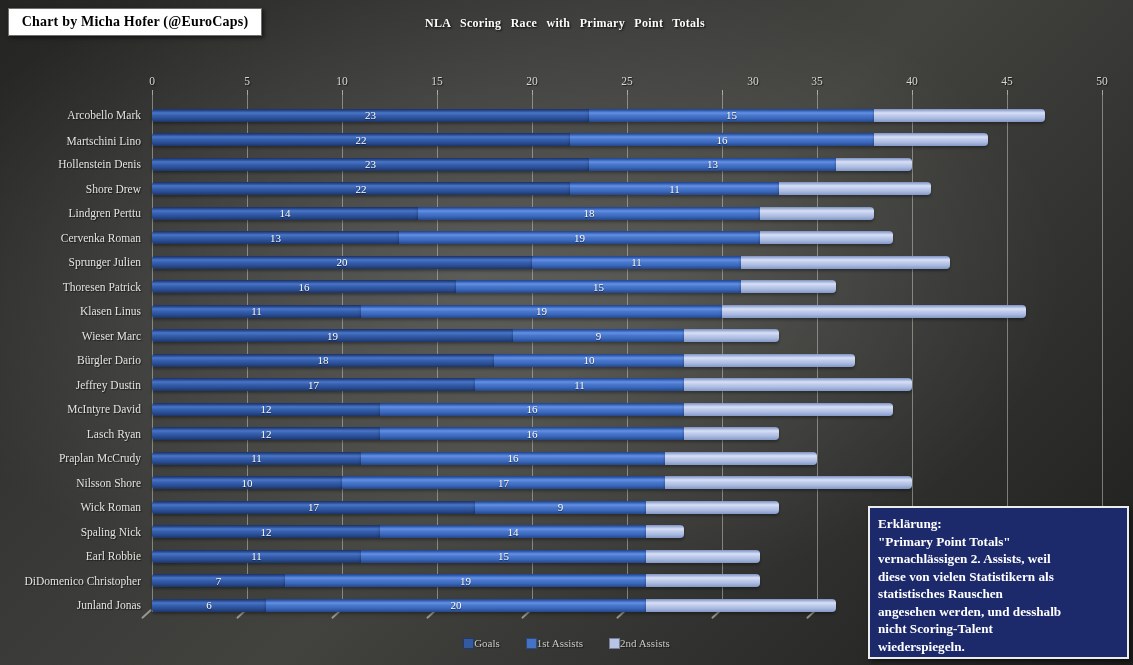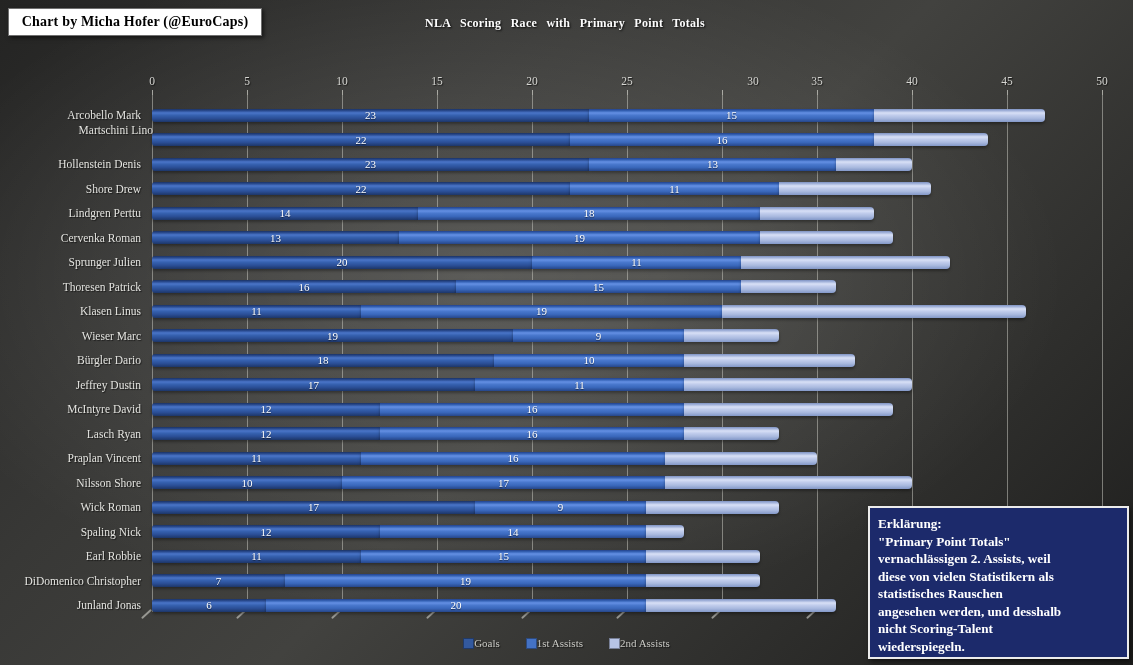--- a/index.html
+++ b/index.html
@@ -123,21 +123,21 @@
         <div class="plabel" style="top: 103px; height: 24.5px; line-height: 24.5px;">Arcobello Mark</div>
         <div class="seg g first" style="left: 152px; top: 108.75px; width: 437px; height: 13px;">
           <div class="seg-label">23</div>
         </div>
         <div class="seg a1" style="left: 589px; top: 108.75px; width: 285px; height: 13px;">
           <div class="seg-label">15</div>
         </div>
         <div class="seg a2" style="left: 874px; top: 108.75px; width: 171px; height: 13px;"></div>
       </div>
       <div>
-        <div class="plabel" style="top: 118px; height: 24.5px; line-height: 24.5px; padding-left: 12px;">Martschini Lino</div>
+        <div class="plabel" style="top: 129px; height: 24.5px; line-height: 24.5px;">Martschini Lino</div>
         <div class="seg g first" style="left: 152px; top: 133.25px; width: 418px; height: 13px;">
           <div class="seg-label">22</div>
         </div>
         <div class="seg a1" style="left: 570px; top: 133.25px; width: 304px; height: 13px;">
           <div class="seg-label">16</div>
         </div>
         <div class="seg a2" style="left: 874px; top: 133.25px; width: 114px; height: 13px;"></div>
       </div>
       <div>
         <div class="plabel" style="top: 152px; height: 24.5px; line-height: 24.5px;">Hollenstein Denis</div>
@@ -253,21 +253,21 @@
         <div class="plabel" style="top: 421.5px; height: 24.5px; line-height: 24.5px;">Lasch Ryan</div>
         <div class="seg g first" style="left: 152px; top: 427.25px; width: 228px; height: 13px;">
           <div class="seg-label">12</div>
         </div>
         <div class="seg a1" style="left: 380px; top: 427.25px; width: 304px; height: 13px;">
           <div class="seg-label">16</div>
         </div>
         <div class="seg a2" style="left: 684px; top: 427.25px; width: 95px; height: 13px;"></div>
       </div>
       <div>
-        <div class="plabel" style="top: 446px; height: 24.5px; line-height: 24.5px;">Praplan Vincent</div>
+        <div class="plabel" style="top: 446px; height: 24.5px; line-height: 24.5px;">Praplan McCrudy</div>
         <div class="seg g first" style="left: 152px; top: 451.75px; width: 209px; height: 13px;">
           <div class="seg-label">11</div>
         </div>
         <div class="seg a1" style="left: 361px; top: 451.75px; width: 304px; height: 13px;">
           <div class="seg-label">16</div>
         </div>
         <div class="seg a2" style="left: 665px; top: 451.75px; width: 152px; height: 13px;"></div>
       </div>
       <div>
         <div class="plabel" style="top: 470.5px; height: 24.5px; line-height: 24.5px;">Nilsson Shore</div>

